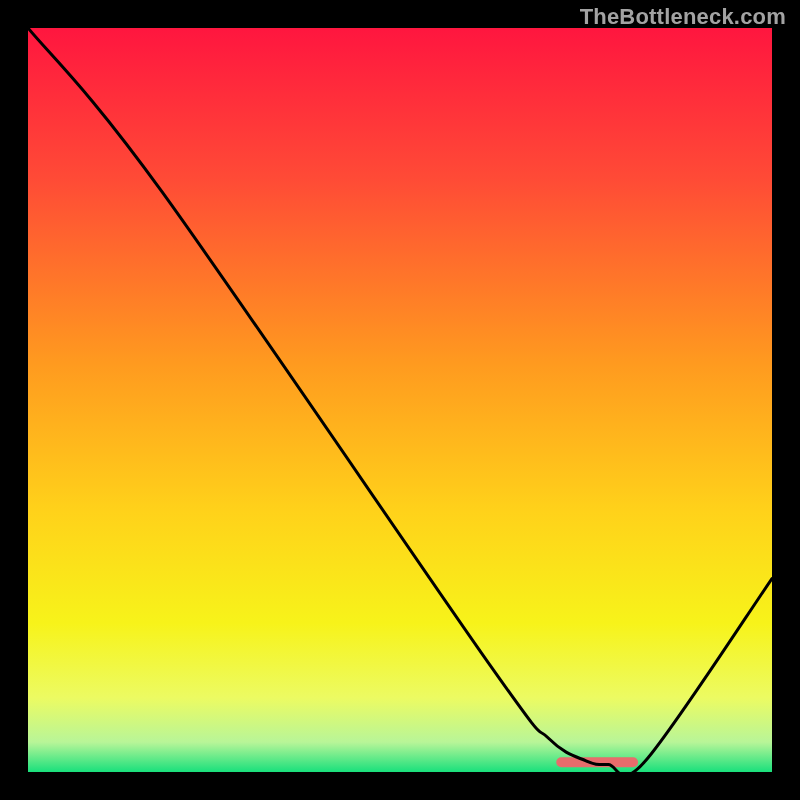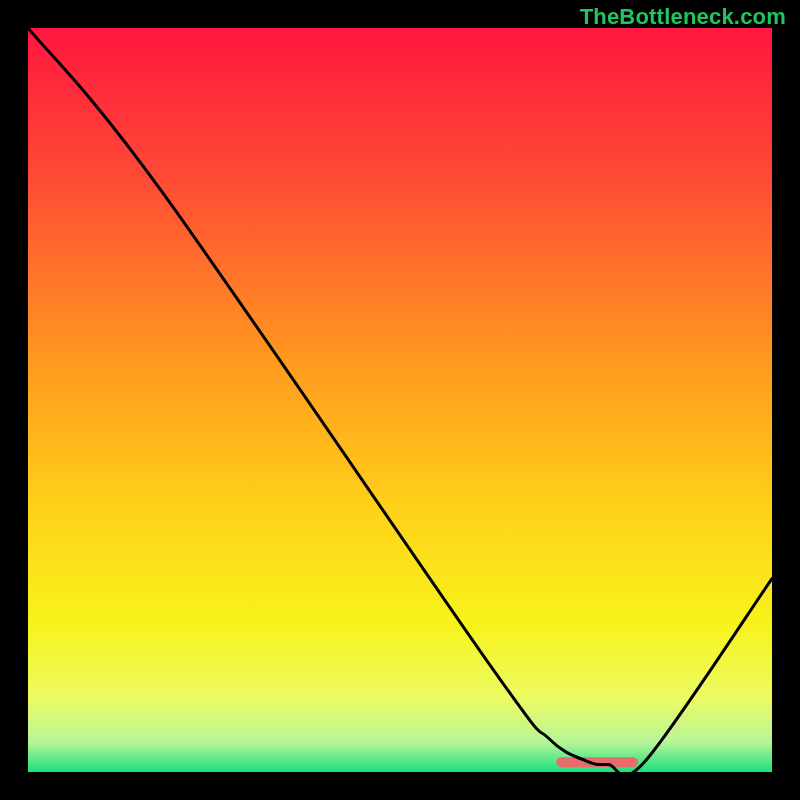--- a/index.html
+++ b/index.html
@@ -16,21 +16,21 @@
     left: 0;
     top: 0;
     width: 800px;
     height: 800px;
     background: #000;
   }
   .watermark {
     position: absolute;
     top: 4px;
     right: 14px;
-    color: #22c55e;
+    color: #a3a3a3;
     font-size: 22px;
     font-weight: 600;
     letter-spacing: 0.2px;
     user-select: none;
   }
   .plot {
     position: absolute;
     left: 28px;
     top: 28px;
     width: 744px;

